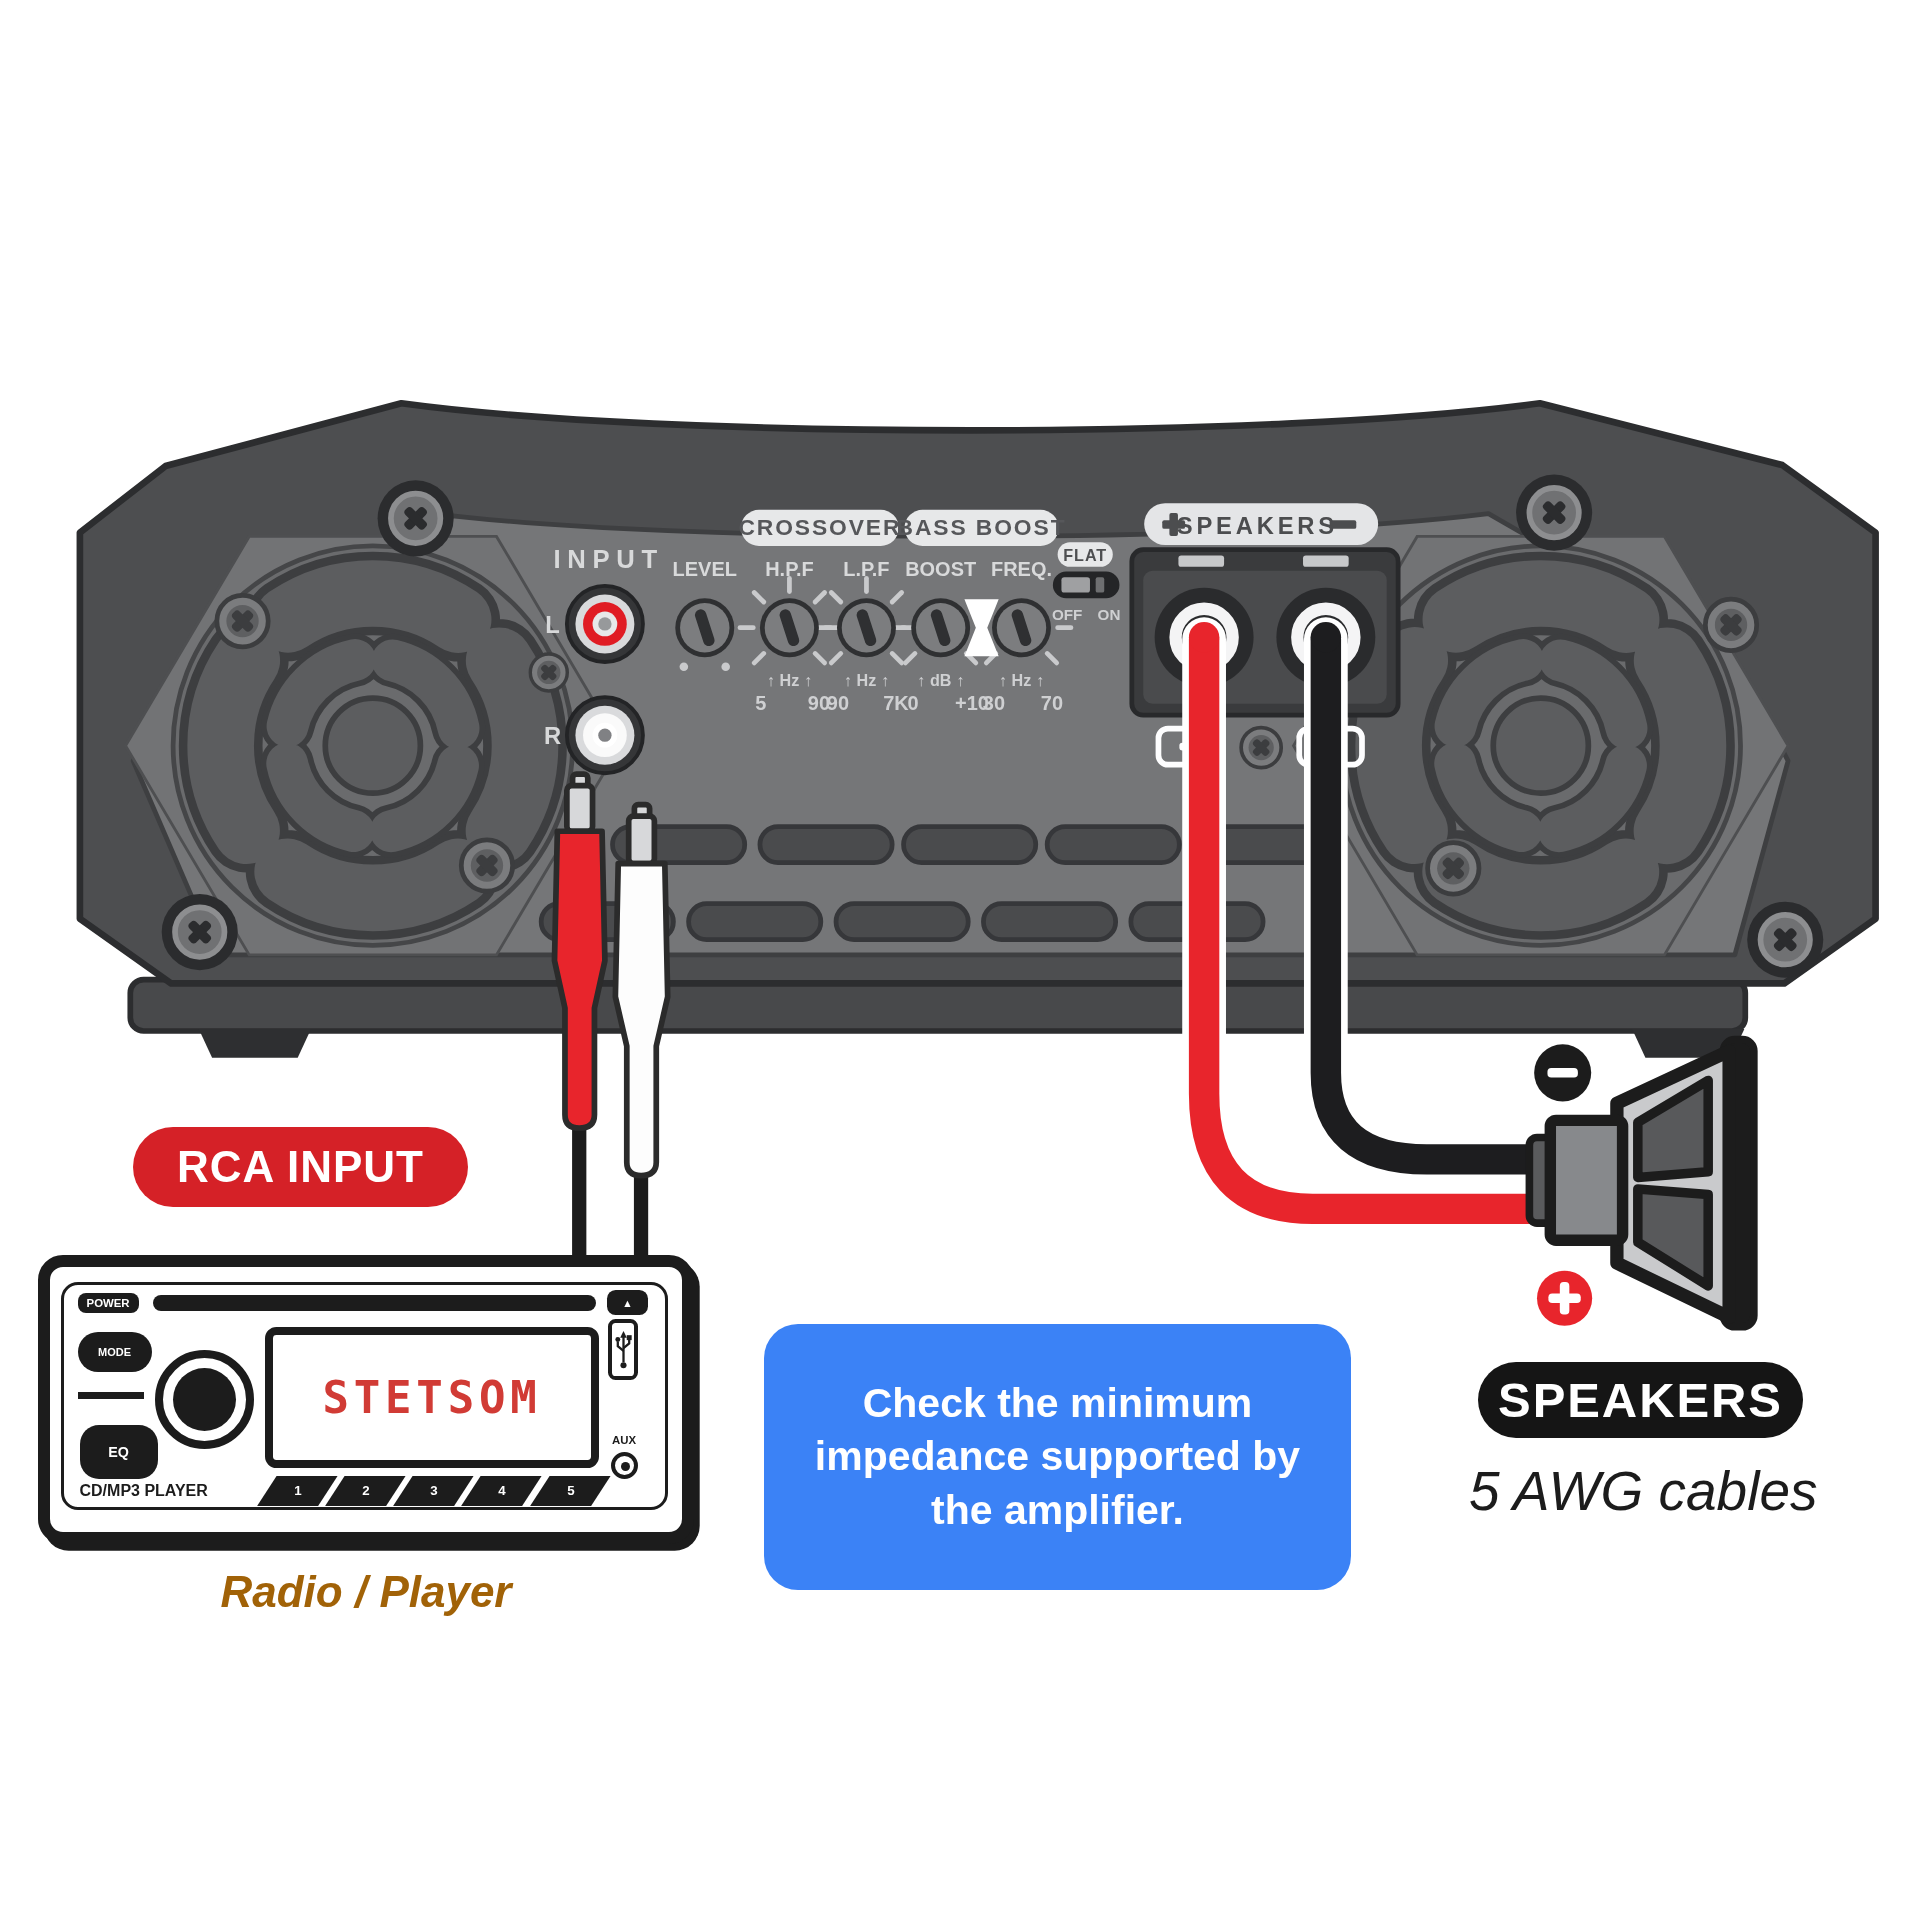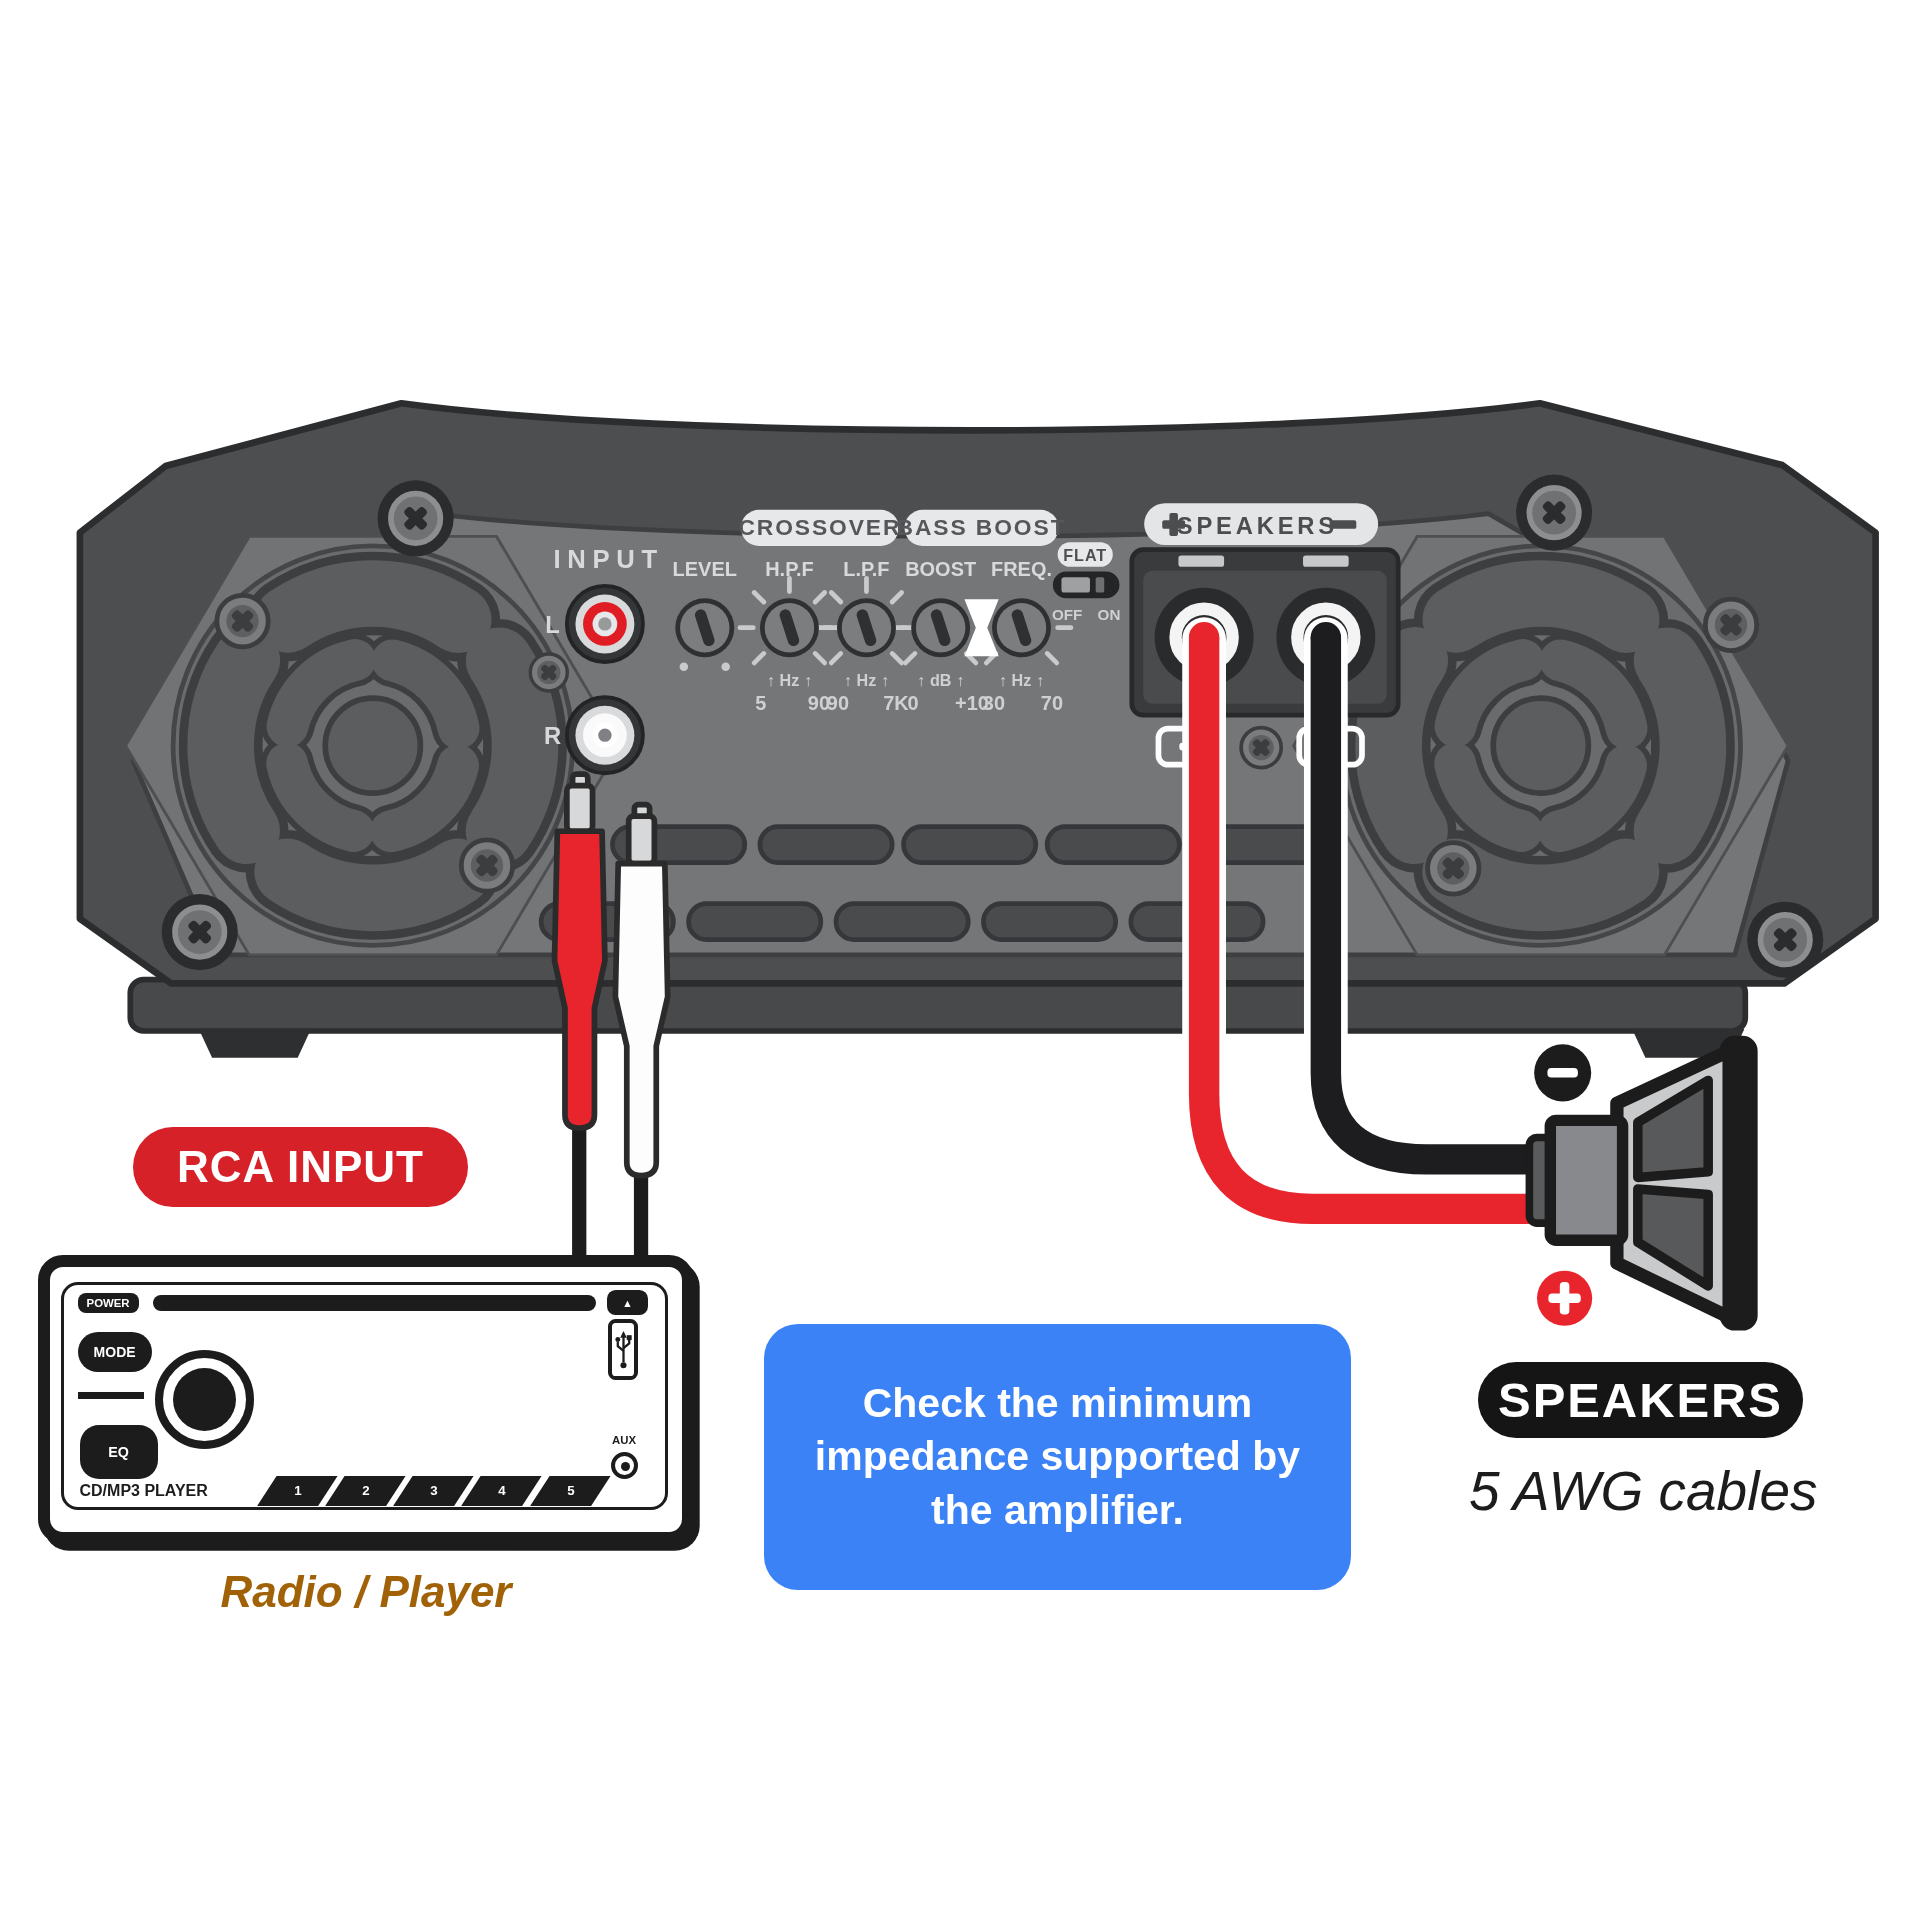--- a/index.html
+++ b/index.html
@@ -30,21 +30,21 @@
          border:12.4px solid #1c1c1c;border-radius:25px;box-sizing:border-box;
          box-shadow:5.7px 6.7px 0 0 #1c1c1c;}
   .radio *{position:absolute;box-sizing:border-box;}
   .r-inner{left:11.4px;top:15px;width:607px;height:228px;border:3.8px solid #1c1c1c;border-radius:17px;}
   .r-power{left:27.6px;top:26px;width:61px;height:20px;background:#1c1c1c;border-radius:8px;
            color:#fff;font-size:11.4px;font-weight:bold;display:flex;align-items:center;justify-content:center;}
   .r-slot{left:103px;top:27.6px;width:443px;height:16px;background:#1c1c1c;border-radius:8.6px;}
   .r-eject{left:557px;top:23px;width:41px;height:25px;background:#1c1c1c;border-radius:8.6px;
            color:#fff;font-size:10.5px;display:flex;align-items:center;justify-content:center;}
   .r-mode{left:27.6px;top:65px;width:74px;height:40px;background:#1c1c1c;border-radius:20px;
-          color:#fff;font-size:14px;font-weight:bold;display:flex;align-items:center;justify-content:center;}
+          color:#fff;font-size:11px;font-weight:bold;display:flex;align-items:center;justify-content:center;}
   .r-line{left:27.6px;top:125px;width:66px;height:6.7px;background:#1c1c1c;}
   .r-eq{left:29.5px;top:158px;width:78px;height:54px;background:#1c1c1c;border-radius:19px;
         color:#fff;font-size:14.3px;font-weight:bold;display:flex;align-items:center;justify-content:center;}
   .r-knob{left:105px;top:83px;width:99px;height:99px;border:8.6px solid #1c1c1c;border-radius:50%;background:#fff;}
   .r-knob-in{left:9.5px;top:9.5px;width:63px;height:63px;background:#1c1c1c;border-radius:50%;}
   .r-display{left:215px;top:60px;width:334px;height:141px;border:8.6px solid #1c1c1c;border-radius:11.4px;
              background:#fff;display:flex;align-items:center;justify-content:center;}
   .r-display span{position:static;font-family:"DejaVu Sans Mono",monospace;font-weight:bold;
                   font-size:44px;letter-spacing:4.8px;color:#d13b35;}
   .r-usb{left:558px;top:52px;width:30px;height:61px;border:4.8px solid #1c1c1c;border-radius:7.6px;
@@ -297,20 +297,23 @@
   <div class="r-inner"></div>
   <div class="r-power">POWER</div>
   <div class="r-slot"></div>
   <div class="r-eject">▲</div>
   <div class="r-mode">MODE</div>
   <div class="r-line"></div>
   <div class="r-eq">EQ</div>
   <div class="r-knob">
     <div class="r-knob-in"></div>
   </div>
+  <div class="r-display">
+    <span>STETSOM</span>
+  </div>
   <div class="r-usb">
     <svg width="19" height="40" viewBox="0 0 20 42">
       <g stroke="#1c1c1c" stroke-width="2.4" fill="none">
         <line x1="10" y1="7" x2="10" y2="34"></line>
         <path d="M10 22 L4 17 L4 12"></path>
         <path d="M10 19 L16 14 L16 10"></path>
       </g>
       <polygon points="10,1 6.5,8 13.5,8" fill="#1c1c1c"></polygon>
       <circle cx="4" cy="10" r="2.6" fill="#1c1c1c"></circle>
       <rect x="13.4" y="5.4" width="5.2" height="5.2" fill="#1c1c1c"></rect>

